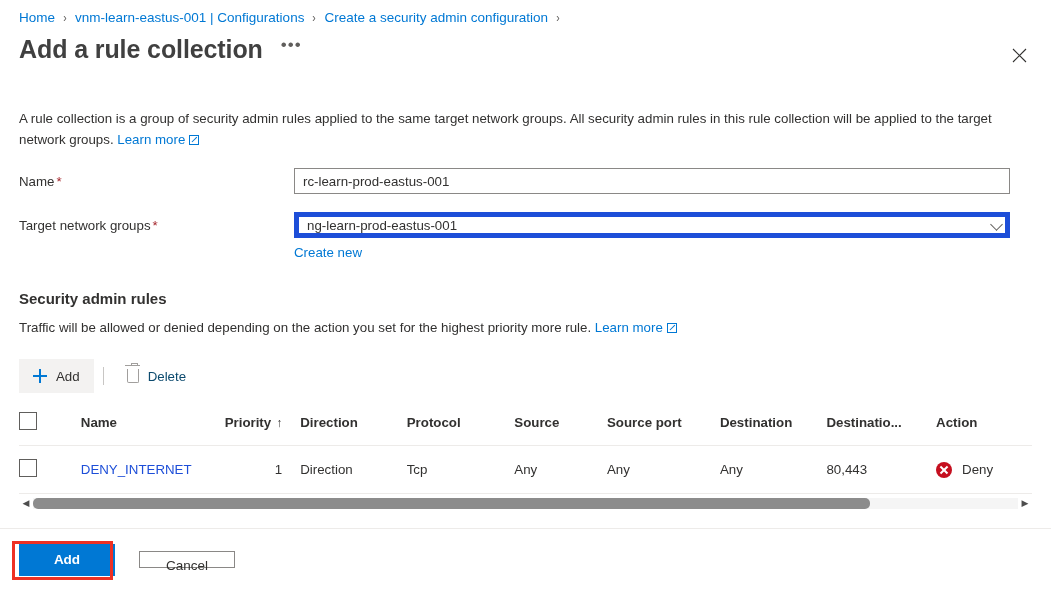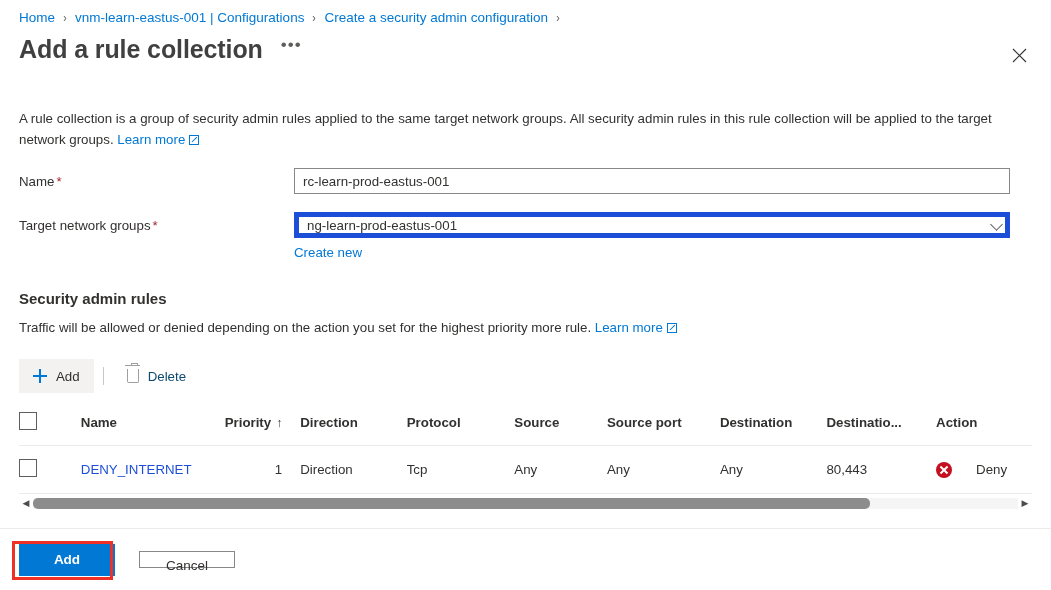--- a/index.html
+++ b/index.html
@@ -196,21 +196,21 @@
 
   .cb {
     width: 18px; height: 18px;
     border: 1px solid #605e5c;
     background: #fff; cursor: pointer;
     display: inline-block;
   }
   .sort-arrow { margin-left: 5px; font-size: 12px; color: #323130; }
   .row-link { color: #1d4ed8; cursor: pointer; }
 
-  .deny-cell { display: flex; align-items: center; gap: 24px; }
+  .deny-cell { display: flex; align-items: center; gap: 10px; }
   .deny-icon {
     width: 16px; height: 16px; border-radius: 50%;
     background: #c50f1f; position: relative; flex: 0 0 16px;
   }
   .deny-icon::before, .deny-icon::after {
     content: ""; position: absolute;
     left: 3px; top: 7.2px; width: 10px; height: 1.9px;
     background: #fff;
   }
   .deny-icon::before { transform: rotate(45deg); }

